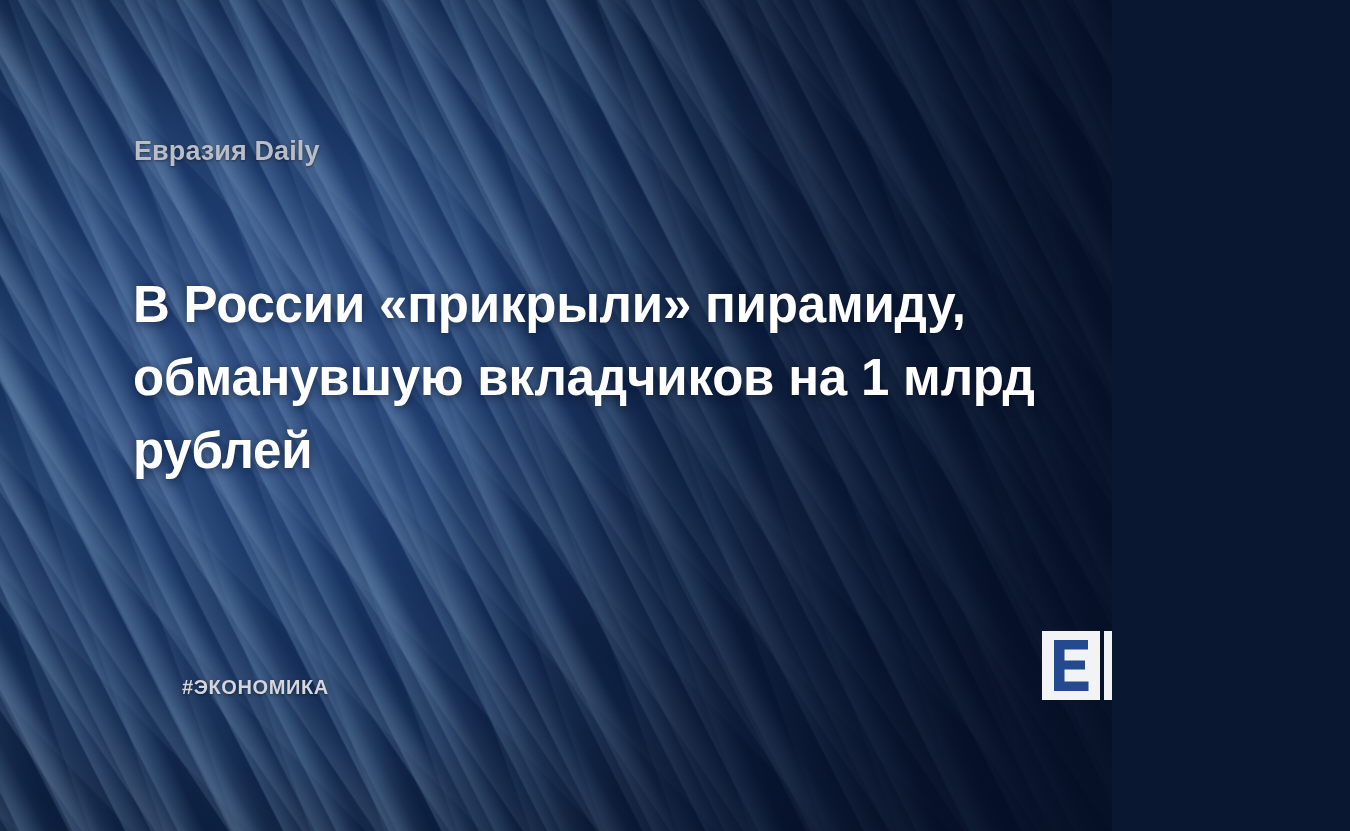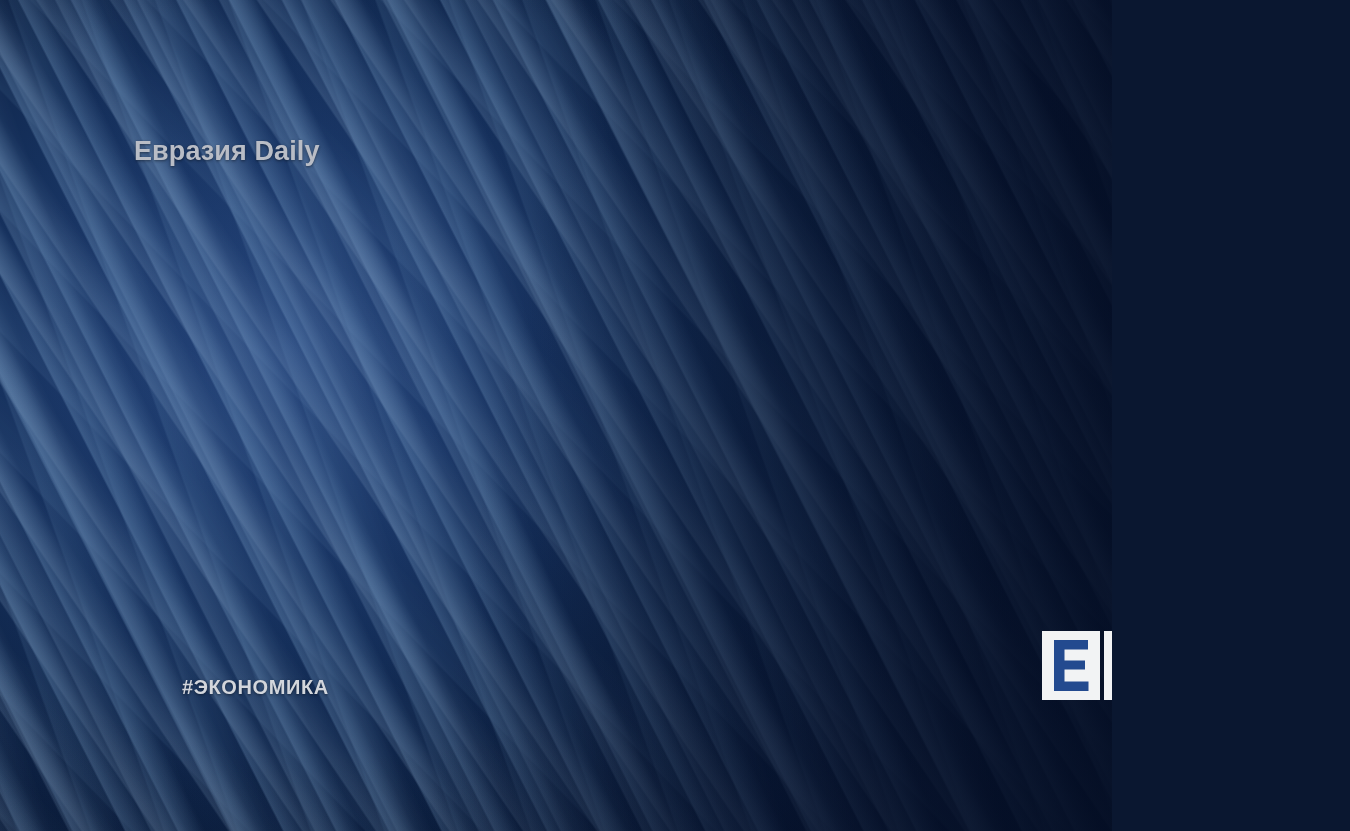--- a/index.html
+++ b/index.html
@@ -206,20 +206,21 @@
     <span class="s3"></span>
     <span class="s4"></span>
   </div>
   <div class="streak-mask"></div>
   <div class="bg-vignette"></div>
 
   <div class="content">
 
     <div class="brand">Евразия Daily</div>
 
+    <h1 class="headline">В России «прикрыли» пирамиду, обманувшую вкладчиков на 1 млрд рублей</h1>
 
     <div class="category">#ЭКОНОМИКА</div>
 
     <div class="logo">
 
       <div class="logo-tile">
         <svg width="58" height="69" viewBox="0 0 58 69" aria-hidden="true">
           <path class="logo-letter" d="M12 9 H46 V18.5 H22.5 V29.5 H43 V38.5 H22.5 V50.5 H46.5 V60 H12 Z"></path>
         </svg>
       </div>

